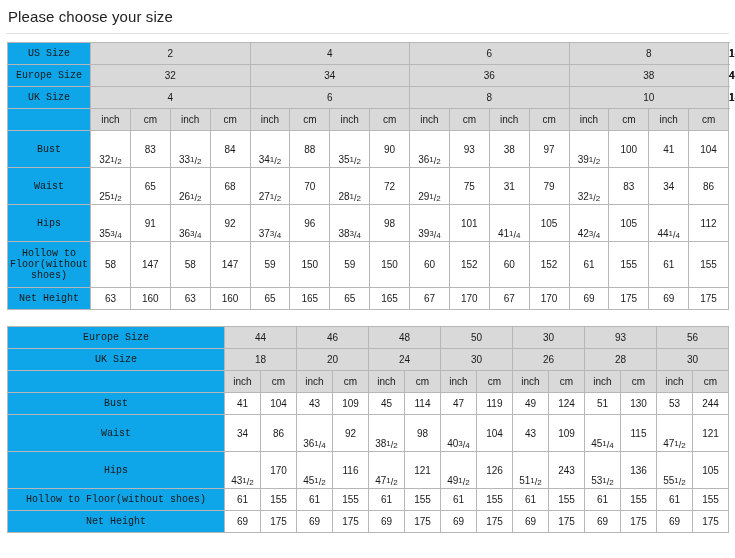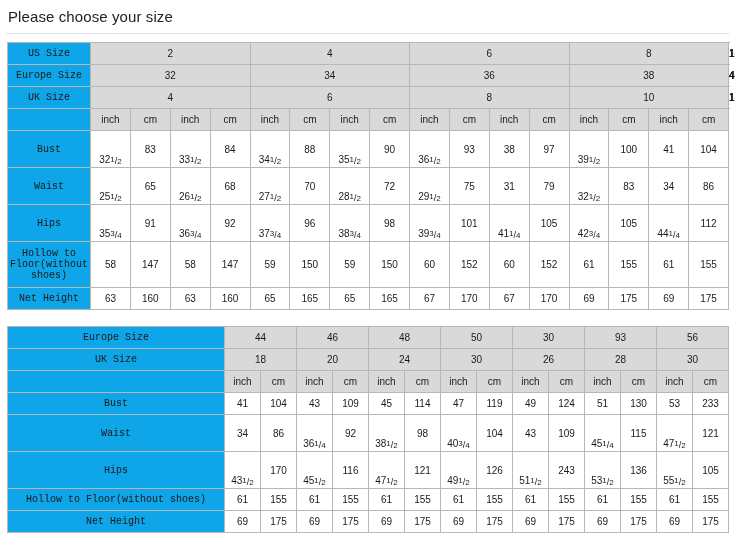--- a/index.html
+++ b/index.html
@@ -277,21 +277,21 @@
           <td class="white">109</td>
           <td class="white">45</td>
           <td class="white">114</td>
           <td class="white">47</td>
           <td class="white">119</td>
           <td class="white">49</td>
           <td class="white">124</td>
           <td class="white">51</td>
           <td class="white">130</td>
           <td class="white">53</td>
-          <td class="white">233</td>
+          <td class="white">244</td>
         </tr>
         <tr>
           <td class="lbl">Waist</td>
           <td class="white">34</td>
           <td class="white">86</td>
           <td class="white"><span class="cellnum">36<span class="frac"><sup>1</sup><span class="slash">/</span><sub>4</sub></span></span></td>
           <td class="white">92</td>
           <td class="white"><span class="cellnum">38<span class="frac"><sup>1</sup><span class="slash">/</span><sub>2</sub></span></span></td>
           <td class="white">98</td>
           <td class="white"><span class="cellnum">40<span class="frac"><sup>3</sup><span class="slash">/</span><sub>4</sub></span></span></td>

